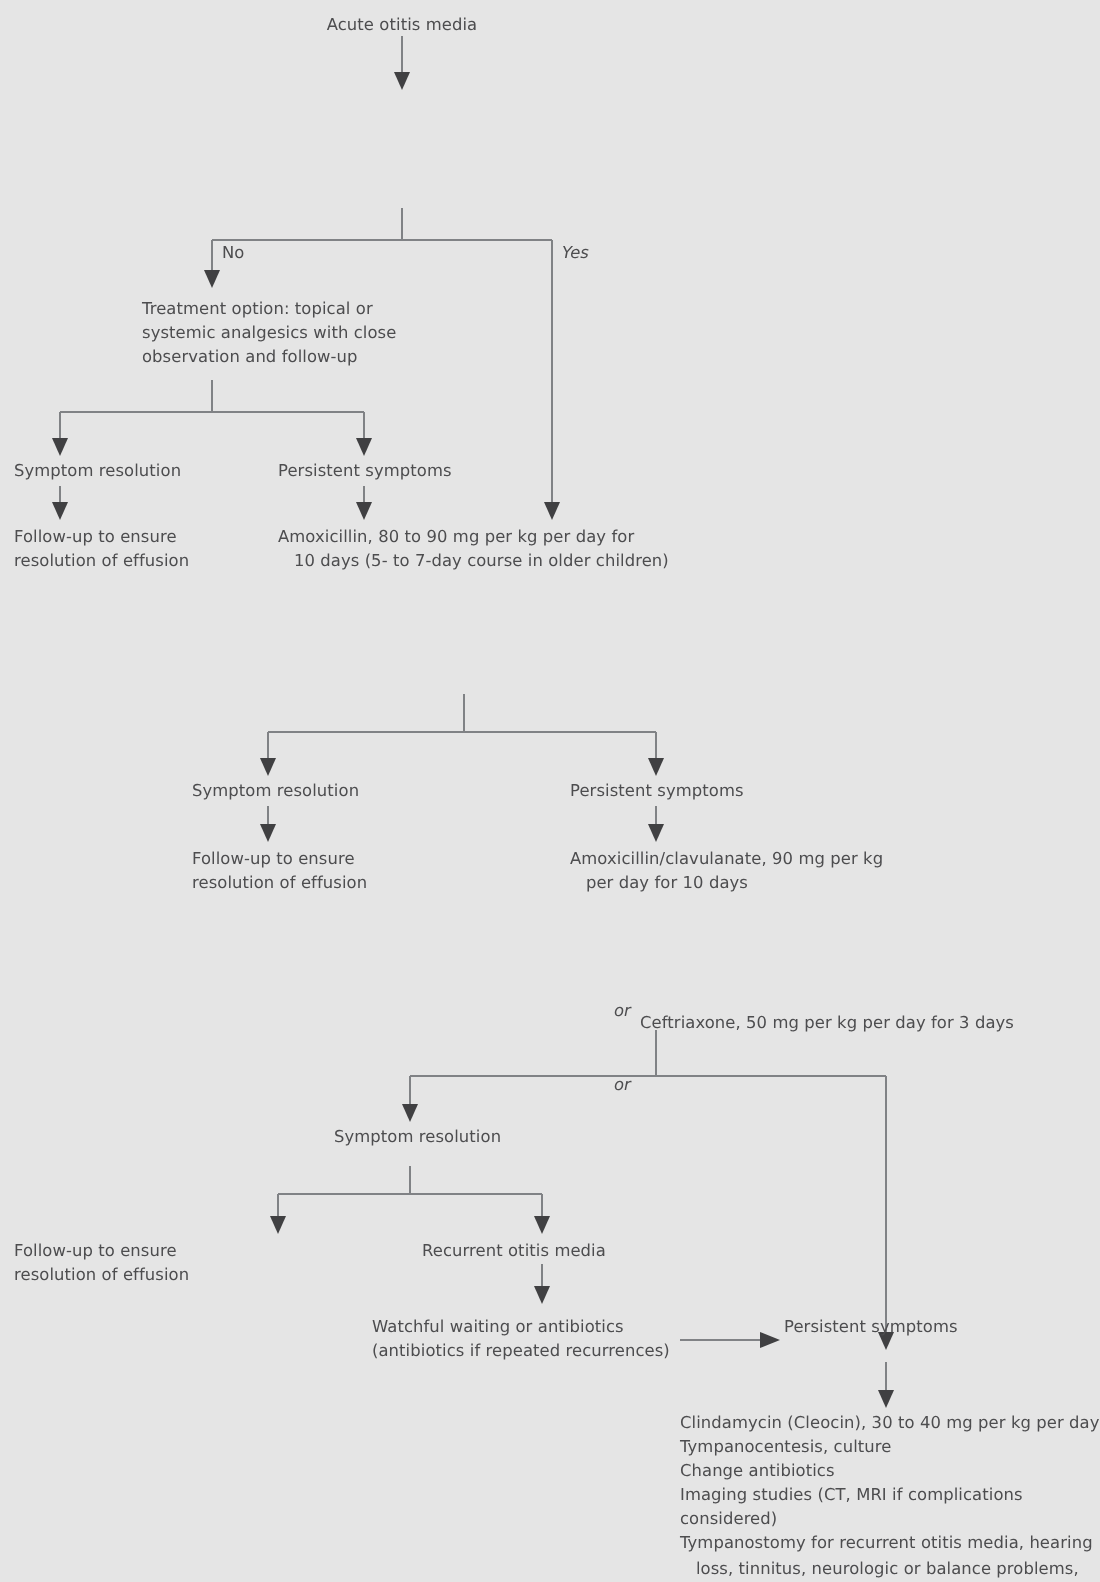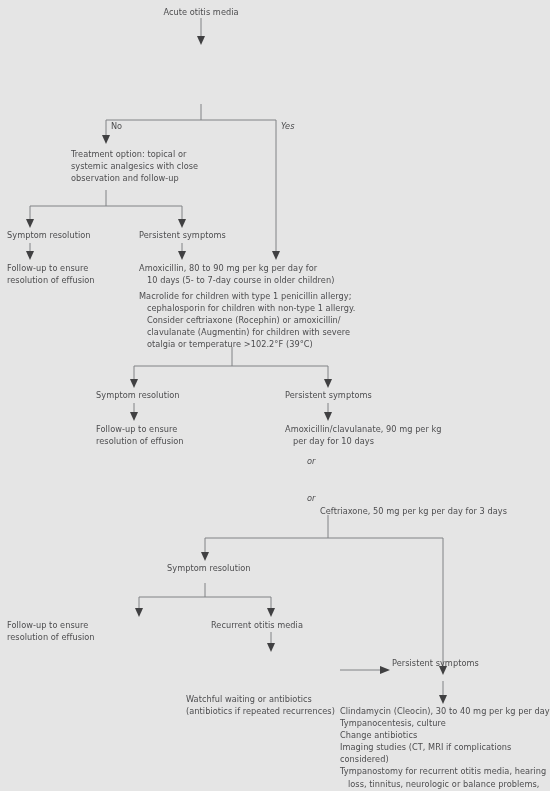--- a/index.html
+++ b/index.html
@@ -29,20 +29,21 @@
     text-align: center;
   }
   .label {
     position: absolute;
     font-size: 8.2px;
     line-height: 11px;
     color: #4d4d4f;
   }
   .ital {
     font-style: italic;
+    margin-top: 44px;
   }
   svg.wires {
     position: absolute;
     left: 0;
     top: 0;
     width: 550px;
     height: 791px;
     pointer-events: none;
   }
   svg.wires path, svg.wires line {
@@ -138,25 +139,20 @@
   <div class="node" style="left:7px; top:229px; width:120px;">Symptom resolution</div>
 
   <div class="node" style="left:139px; top:229px; width:120px;">Persistent symptoms</div>
 
   <div class="node" style="left:7px; top:262px; width:130px;">Follow-up to ensure
 resolution of effusion</div>
 
   <div class="node" style="left:139px; top:262px; width:260px;">Amoxicillin, 80 to 90 mg per kg per day for
    10 days (5- to 7-day course in older children)</div>
 
-  <div class="node" style="left:139px; top:290px; width:280px;">Macrolide for children with type 1 penicillin allergy;
-   cephalosporin for children with non-type 1 allergy.
-   Consider ceftriaxone (Rocephin) or amoxicillin/
-   clavulanate (Augmentin) for children with severe
-   otalgia or temperature &gt;102.2°F (39°C)</div>
 
   <div class="node" style="left:96px; top:389px; width:120px;">Symptom resolution</div>
 
   <div class="node" style="left:285px; top:389px; width:120px;">Persistent symptoms</div>
 
   <div class="node" style="left:96px; top:423px; width:130px;">Follow-up to ensure
 resolution of effusion</div>
 
   <div class="node" style="left:285px; top:423px; width:215px;">Amoxicillin/clavulanate, 90 mg per kg
    per day for 10 days</div>
@@ -168,21 +164,21 @@
 
   <div class="node" style="left:285px; top:505px; width:230px;padding-left:35px;">Ceftriaxone, 50 mg per kg per day for 3 days</div>
 
   <div class="node" style="left:167px; top:562px; width:120px;">Symptom resolution</div>
 
   <div class="node" style="left:7px; top:619px; width:130px;">Follow-up to ensure
 resolution of effusion</div>
 
   <div class="node" style="left:211px; top:619px; width:130px;">Recurrent otitis media</div>
 
-  <div class="node" style="left:186px; top:657px; width:175px;margin-top:36px;">Watchful waiting or antibiotics
+  <div class="node" style="left:186px; top:657px; width:175px;">Watchful waiting or antibiotics
 (antibiotics if repeated recurrences)</div>
 
   <div class="node" style="left:392px; top:657px; width:130px;">Persistent symptoms</div>
 
   <div class="node" style="left:340px; top:705px; width:215px;">Clindamycin (Cleocin), 30 to 40 mg per kg per day
 Tympanocentesis, culture
 Change antibiotics
 Imaging studies (CT, MRI if complications considered)
 Tympanostomy for recurrent otitis media, hearing
    loss, tinnitus, neurologic or balance problems,

